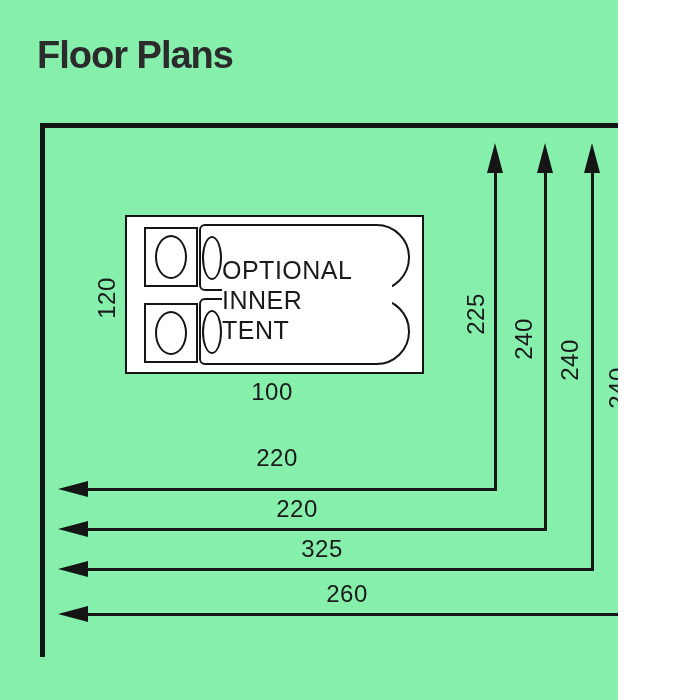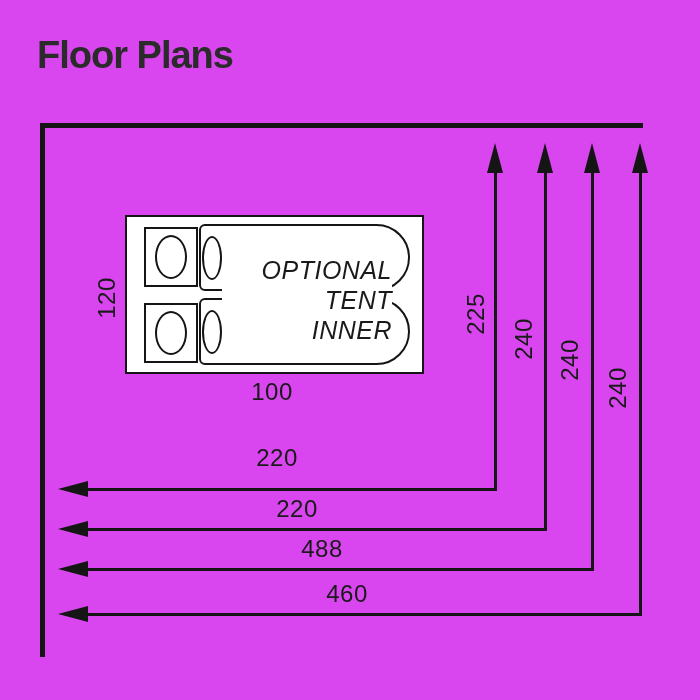--- a/index.html
+++ b/index.html
@@ -1,17 +1,17 @@
 <!DOCTYPE html>
 <html><head>
 <meta charset="utf-8">
 <style>
   html,body{margin:0;padding:0;background:#fff;}
   .canvas{
-    position:relative;width:700px;height:700px;background:#d946ef;
+    position:relative;width:618px;height:700px;background:#86efac;
     font-family:"Liberation Sans", sans-serif;color:#1a1a1a;overflow:hidden;
   }
   
   .title{
     position:absolute;left:37px;top:34px;font-size:38px;font-weight:700;
     letter-spacing:-1px;color:#2b2b2b;margin:0;
   }
   
   .frame-top{position:absolute;left:40px;top:123px;width:603px;height:5px;background:#151515;}
   .frame-left{position:absolute;left:40px;top:123px;width:5px;height:534px;background:#151515;}
@@ -31,22 +31,22 @@
     position:absolute;left:72px;width:211px;height:67px;border:2px solid #151515;
     box-sizing:border-box;border-radius:6px 34px 34px 6px;background:#fff;
   }
   .bag.b1{top:7px;}
   .bag.b2{top:81px;}
   .bag-oval{
     position:absolute;left:1px;top:50%;transform:translateY(-50%);
     width:20px;height:44px;border:2px solid #151515;border-radius:50%;box-sizing:border-box;
   }
   .tent-label{
-    position:absolute;left:95px;top:38px;width:170px;text-align:right;
-    font-size:25px;line-height:30px;letter-spacing:0.5px;background:#ffffff;z-index:3;font-style:italic;
+    position:absolute;left:95px;top:38px;width:170px;text-align:left;
+    font-size:25px;line-height:30px;letter-spacing:0.5px;background:#ffffff;z-index:3;
   }
   
   .vline{position:absolute;width:3px;background:#151515;}
   .hline{position:absolute;height:3px;background:#151515;left:84px;}
   .arrow-up{
     position:absolute;top:143px;width:0;height:0;
     border-left:8px solid transparent;border-right:8px solid transparent;
     border-bottom:30px solid #151515;
   }
   .arrow-left{
@@ -97,22 +97,22 @@
       <div class="head"></div>
     </div>
     <div class="bag b1">
       <div class="bag-oval"></div>
     </div>
     <div class="bag b2">
       <div class="bag-oval"></div>
     </div>
     <div class="tent-label">
       <div>OPTIONAL</div>
+      <div>INNER</div>
       <div>TENT</div>
-      <div>INNER</div>
     </div>
   </div>
 
   <div class="dim-label rot tw">120</div>
   <div class="dim-label tl">100</div>
 
   <div class="vline d1v"></div>
   <div class="arrow-up a1"></div>
   <div class="dim-label rot vl1">225</div>
   <div class="hline d1h"></div>
@@ -124,22 +124,22 @@
   <div class="dim-label rot vl2">240</div>
   <div class="hline d2h"></div>
   <div class="arrow-left al2"></div>
   <div class="dim-label hl2">220</div>
 
   <div class="vline d3v"></div>
   <div class="arrow-up a3"></div>
   <div class="dim-label rot vl3">240</div>
   <div class="hline d3h"></div>
   <div class="arrow-left al3"></div>
-  <div class="dim-label hl3">488</div>
+  <div class="dim-label hl3">325</div>
 
   <div class="vline d4v"></div>
   <div class="arrow-up a4"></div>
   <div class="dim-label rot vl4">240</div>
   <div class="hline d4h"></div>
   <div class="arrow-left al4"></div>
-  <div class="dim-label hl4">460</div>
+  <div class="dim-label hl4">260</div>
 
 </div>
 
 </body></html>

